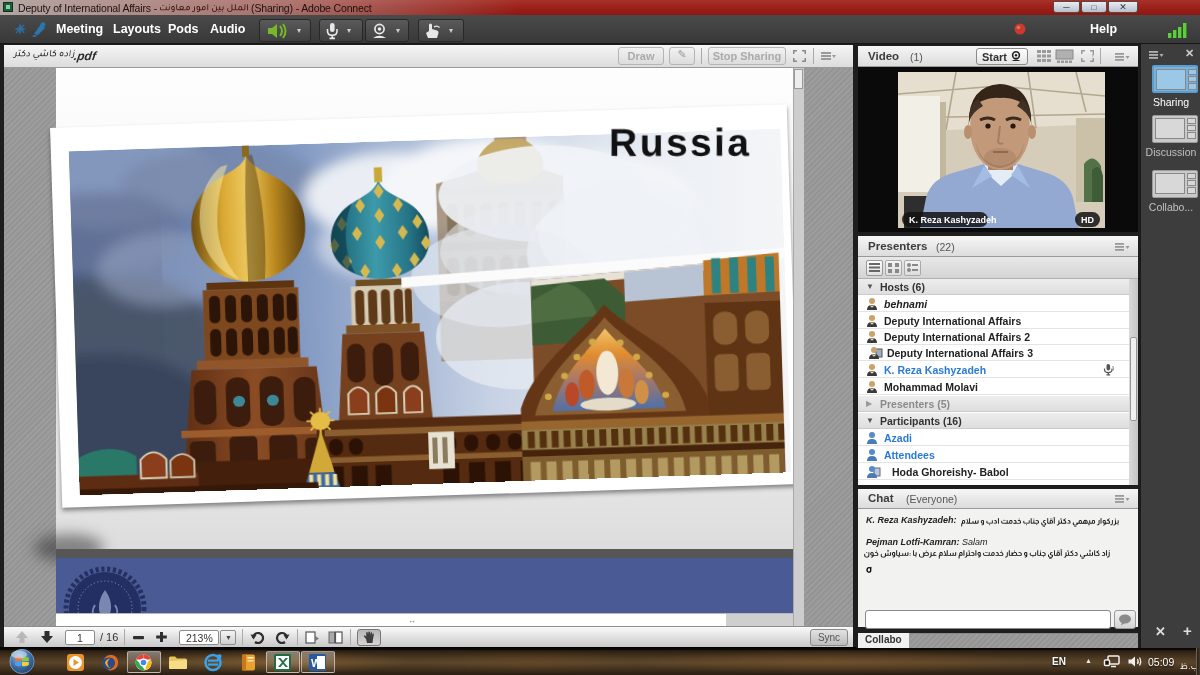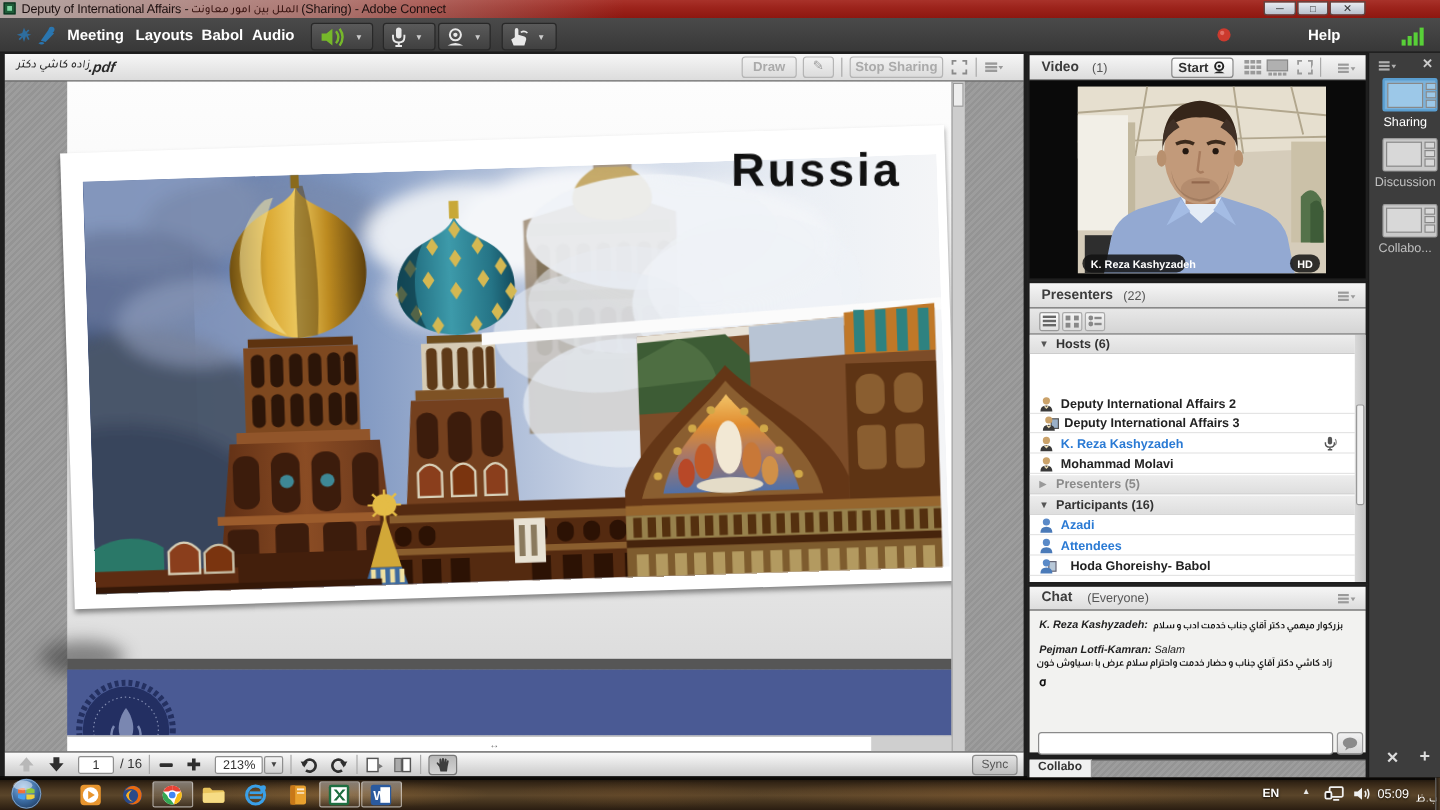--- a/index.html
+++ b/index.html
@@ -37,21 +37,21 @@
         <path d="M8 4 L12 12 M4 12 L12 4" stroke="#2e6d9e" stroke-width="1.4"></path>
       </g>
    <g fill="#2a76b0">
         <path d="M22 13 L29 3 L33 7 L26 14 Z"></path>
         <circle cx="31" cy="3.6" r="2.4"></circle>
         <path d="M20 15 q3 -2 5 0 q-2 2 -5 0 Z"></path>
       </g>
  </svg>
  <span class="abs menuitem" style="left:56px;top:7px">Meeting</span>
  <span class="abs menuitem" style="left:113px;top:7px">Layouts</span>
- <span class="abs menuitem" style="left:168px;top:7px">Babol</span>
+ <span class="abs menuitem" style="left:168px;top:7px">Pods</span>
  <span class="abs menuitem" style="left:210px;top:7px">Audio</span>
  <div class="abs" style="left:259px;top:4px;width:52px;height:23px;background:linear-gradient(#5a5a5a,#404040);border:1px solid #282828;border-radius:3px;display:flex;align-items:center">
    <svg width="26" height="18" viewBox="0 0 26 18" style="margin-left:5px">
         <path d="M3 6 L7 6 L12 2 L12 16 L7 12 L3 12 Z" fill="#76b82a"></path>
         <path d="M15 4 Q19 9 15 14 M18 2 Q23 9 18 16" stroke="#76b82a" stroke-width="2" fill="none"></path>
       </svg>
    <span style="color:#ccc;font-size:8px;margin-left:6px">▾</span>
  </div>
  <div class="abs" style="left:319px;top:4px;width:44px;height:23px;background:linear-gradient(#5a5a5a,#404040);border:1px solid #282828;border-radius:3px;display:flex;align-items:center">
    <svg width="14" height="18" viewBox="0 0 14 18" style="margin-left:5px">
@@ -623,20 +623,36 @@
           <circle cx="3" cy="8" r="2" fill="#888"></circle>
           <rect x="6" y="7" width="6" height="2" fill="#888"></rect>
         </svg></div>
  </div>
  <div class="abs" style="left:2px;top:45px;width:280px;height:206px;background:#fff;overflow:hidden">
    <div class="abs" style="left:0;top:-46px;width:271px;height:300px">
         <div class="abs" style="left:0;top:46px;width:271px;height:16px;background:linear-gradient(#ededed,#dedede);border-bottom:1px solid #ccc">
           <span style="position:absolute;left:8px;top:3px;font-size:8px;color:#555">▼</span>
           <span style="position:absolute;left:22px;top:2px;font-size:10.5px;font-weight:bold;color:#333">Hosts (6)</span>
         </div>
+        <div class="abs" style="left:0;top:63px;width:271px;height:16px;border-bottom:1px solid #e4e4e4">
+          <svg width="15" height="14" viewBox="0 0 15 14" style="position:absolute;left:8px;top:1px">
+            <circle cx="6" cy="4" r="3" fill="#caa26a"></circle>
+            <path d="M1 13 Q1 8 6 8 Q11 8 11 13 Z" fill="#3a3a3a"></path>
+            <path d="M4.5 8.5 L6 10 L7.5 8.5" stroke="#e8d8b0" stroke-width="1.2" fill="none"></path>
+          </svg>
+          <span style="position:absolute;left:26px;top:2px;font-size:10.5px;font-weight:bold;color:#222;font-style:italic;">behnami</span>
+        </div>
+        <div class="abs" style="left:0;top:80px;width:271px;height:16px;border-bottom:1px solid #e4e4e4">
+          <svg width="15" height="14" viewBox="0 0 15 14" style="position:absolute;left:8px;top:1px">
+            <circle cx="6" cy="4" r="3" fill="#caa26a"></circle>
+            <path d="M1 13 Q1 8 6 8 Q11 8 11 13 Z" fill="#3a3a3a"></path>
+            <path d="M4.5 8.5 L6 10 L7.5 8.5" stroke="#e8d8b0" stroke-width="1.2" fill="none"></path>
+          </svg>
+          <span style="position:absolute;left:26px;top:2px;font-size:10.5px;font-weight:bold;color:#222;">Deputy International Affairs</span>
+        </div>
         <div class="abs" style="left:0;top:96px;width:271px;height:16px;border-bottom:1px solid #e4e4e4">
           <svg width="15" height="14" viewBox="0 0 15 14" style="position:absolute;left:8px;top:1px">
             <circle cx="6" cy="4" r="3" fill="#caa26a"></circle>
             <path d="M1 13 Q1 8 6 8 Q11 8 11 13 Z" fill="#3a3a3a"></path>
             <path d="M4.5 8.5 L6 10 L7.5 8.5" stroke="#e8d8b0" stroke-width="1.2" fill="none"></path>
           </svg>
           <span style="position:absolute;left:26px;top:2px;font-size:10.5px;font-weight:bold;color:#222;">Deputy International Affairs 2</span>
         </div>
         <div class="abs" style="left:0;top:112px;width:271px;height:16px;border-bottom:1px solid #e4e4e4">
           <svg width="15" height="14" viewBox="0 0 15 14" style="position:absolute;left:10px;top:1px">

